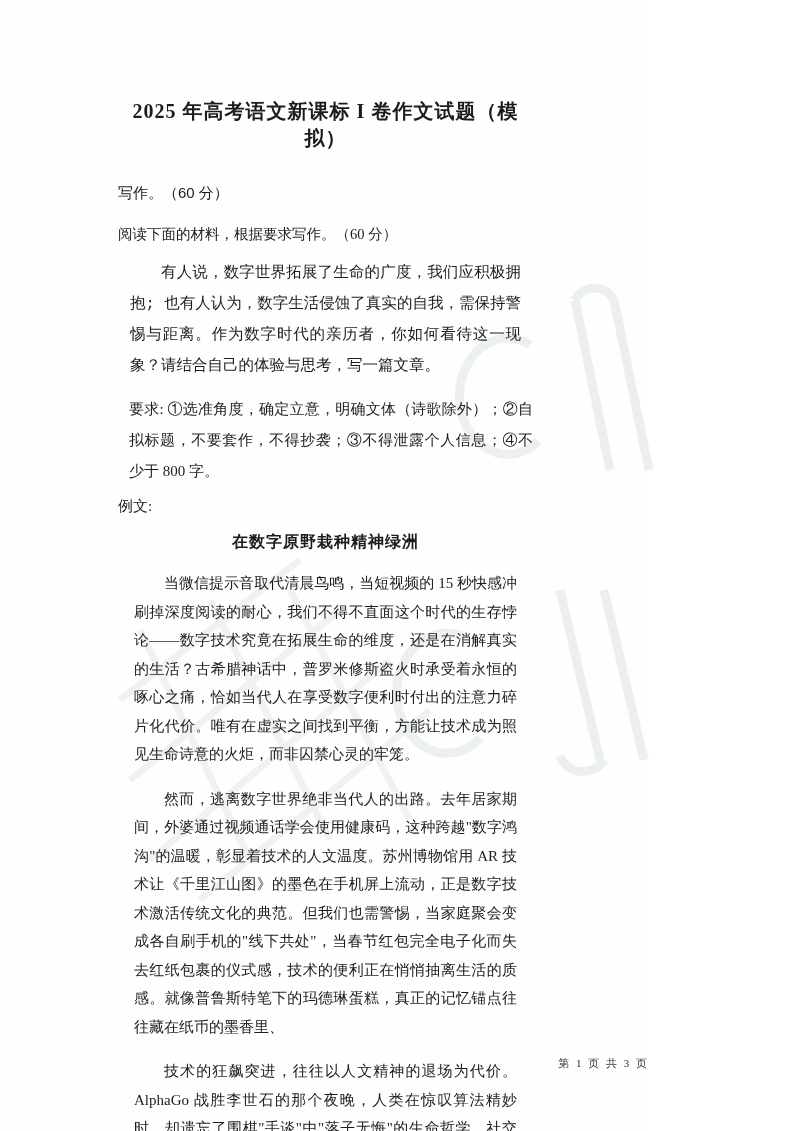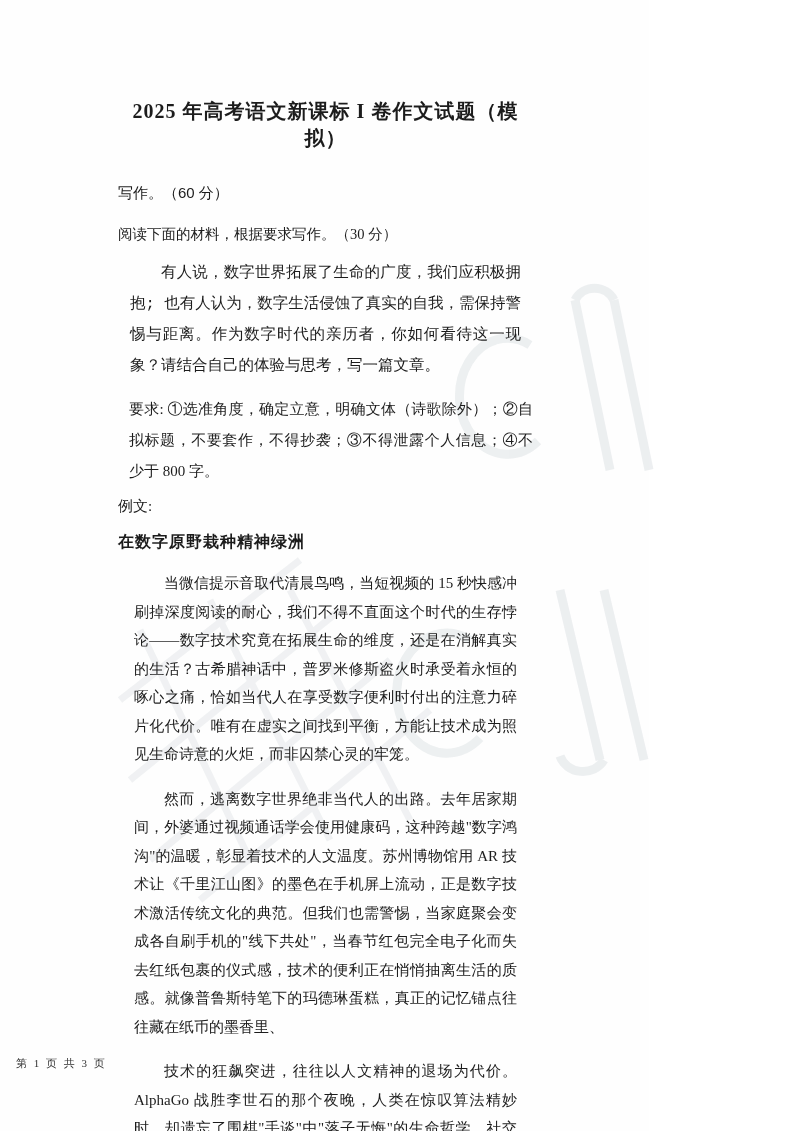--- a/index.html
+++ b/index.html
@@ -55,36 +55,37 @@
     font-size: 15px;
     line-height: 31px;
     text-align: justify;
   }
   .sample-label {
     margin: 10px 0 0 0;
     font-size: 15px;
   }
   .essay-title {
     margin: 16px 0 8px 0;
+    text-align: center;
     font-size: 16px;
     font-weight: 700;
     letter-spacing: 1px;
   }
   .essay-para {
     margin: 16px;
     font-size: 15px;
     line-height: 28.5px;
     text-align: justify;
     text-indent: 2em;
   }
   .page-footer {
     position: absolute;
     left: 16px; right: 0;
     bottom: 60px;
-    text-align: left;
+    text-align: right;
     font-size: 11px;
     color: #333;
     z-index: 1;
     letter-spacing: 2px;
   }
 </style>
 </head>
 <body>
 
 <div class="page">
@@ -113,21 +114,21 @@
       <path d="M290,590 L410,820"></path>
     </g>
   </svg>
 
   <div class="content">
 
     <h1 class="doc-title">2025 年高考语文新课标 I 卷作文试题（模拟）</h1>
 
     <p class="section-heading">写作。（60 分）</p>
 
-    <p class="instruction">阅读下面的材料，根据要求写作。（30 分）</p>
+    <p class="instruction">阅读下面的材料，根据要求写作。（60 分）</p>
 
     <p class="material">有人说，数字世界拓展了生命的广度，我们应积极拥抱; 也有人认为，数字生活侵蚀了真实的自我，需保持警惕与距离。作为数字时代的亲历者，你如何看待这一现象？请结合自己的体验与思考，写一篇文章。</p>
 
     <p class="requirements">要求: ①选准角度，确定立意，明确文体（诗歌除外）；②自拟标题，不要套作，不得抄袭；③不得泄露个人信息；④不少于 800 字。</p>
 
     <p class="sample-label">例文:</p>
 
     <h2 class="essay-title">在数字原野栽种精神绿洲</h2>
 
     <p class="essay-para">当微信提示音取代清晨鸟鸣，当短视频的 15 秒快感冲刷掉深度阅读的耐心，我们不得不直面这个时代的生存悖论——数字技术究竟在拓展生命的维度，还是在消解真实的生活？古希腊神话中，普罗米修斯盗火时承受着永恒的啄心之痛，恰如当代人在享受数字便利时付出的注意力碎片化代价。唯有在虚实之间找到平衡，方能让技术成为照见生命诗意的火炬，而非囚禁心灵的牢笼。</p>

